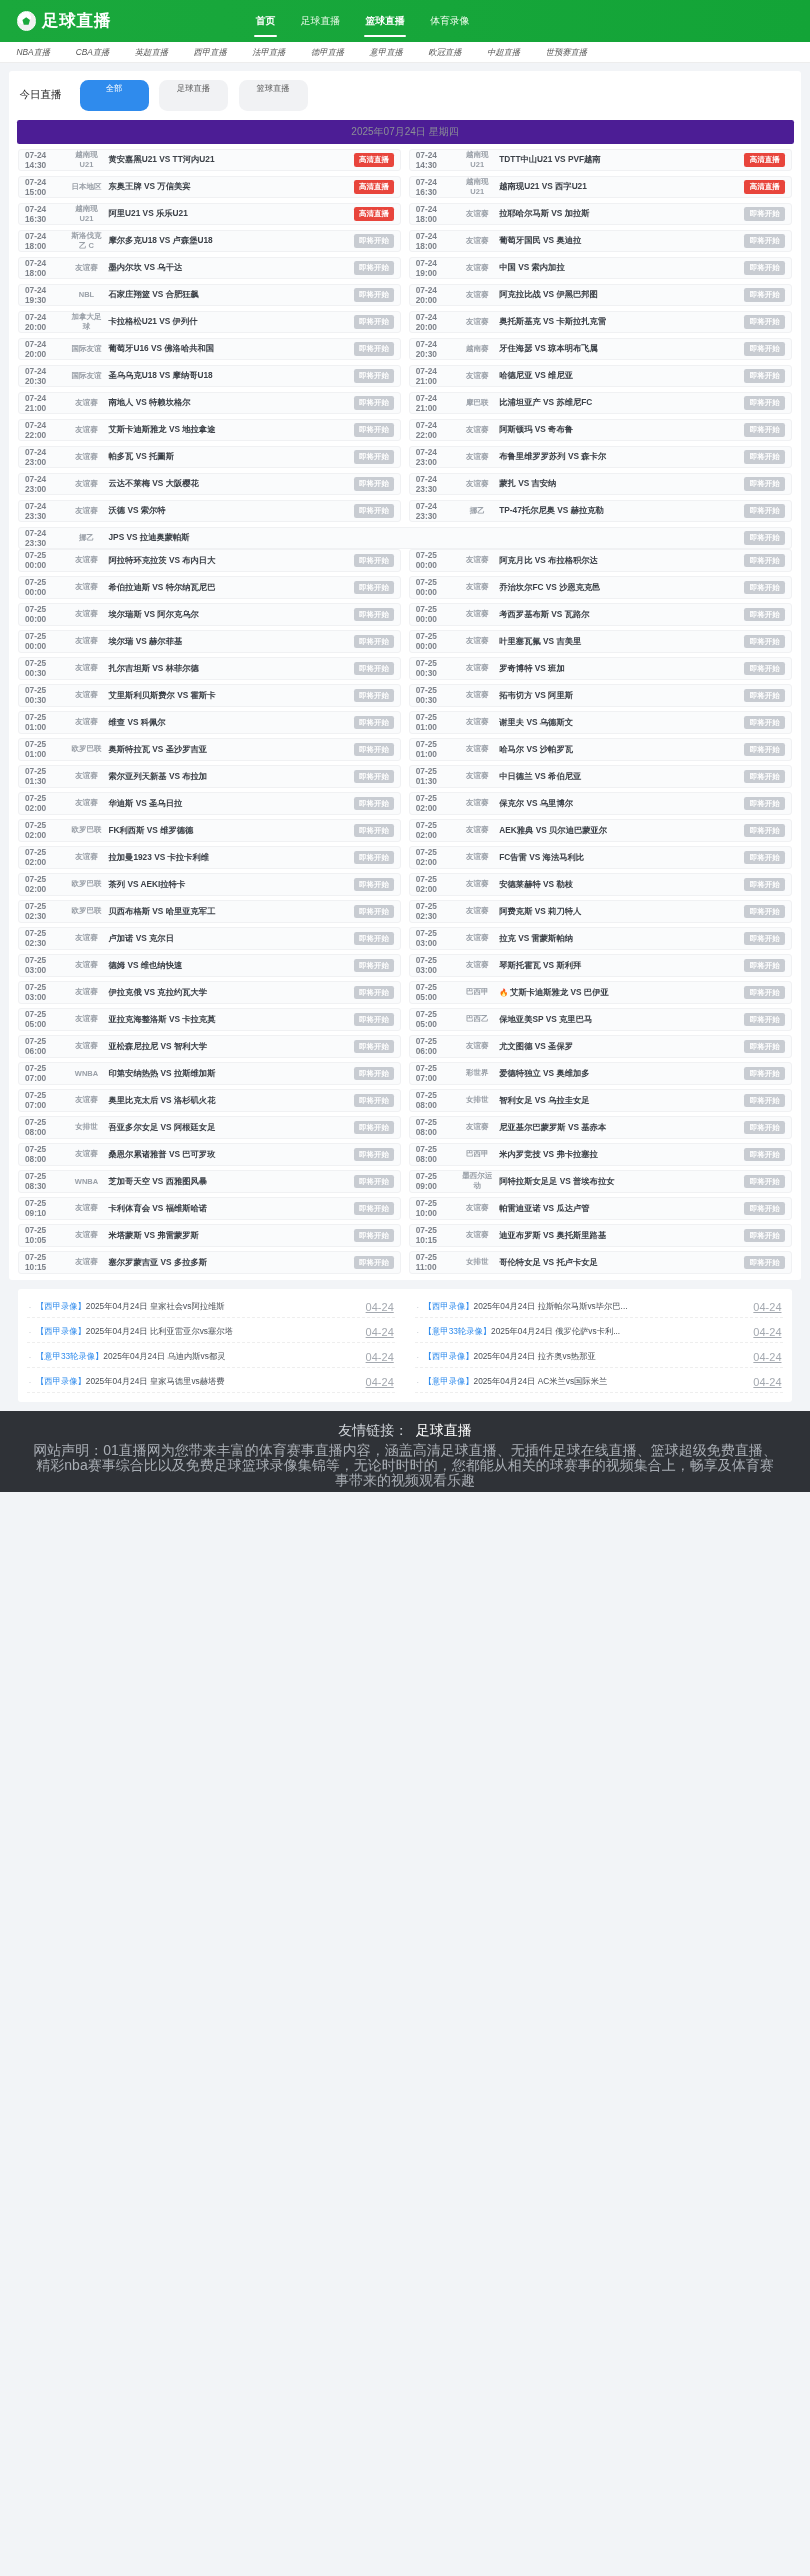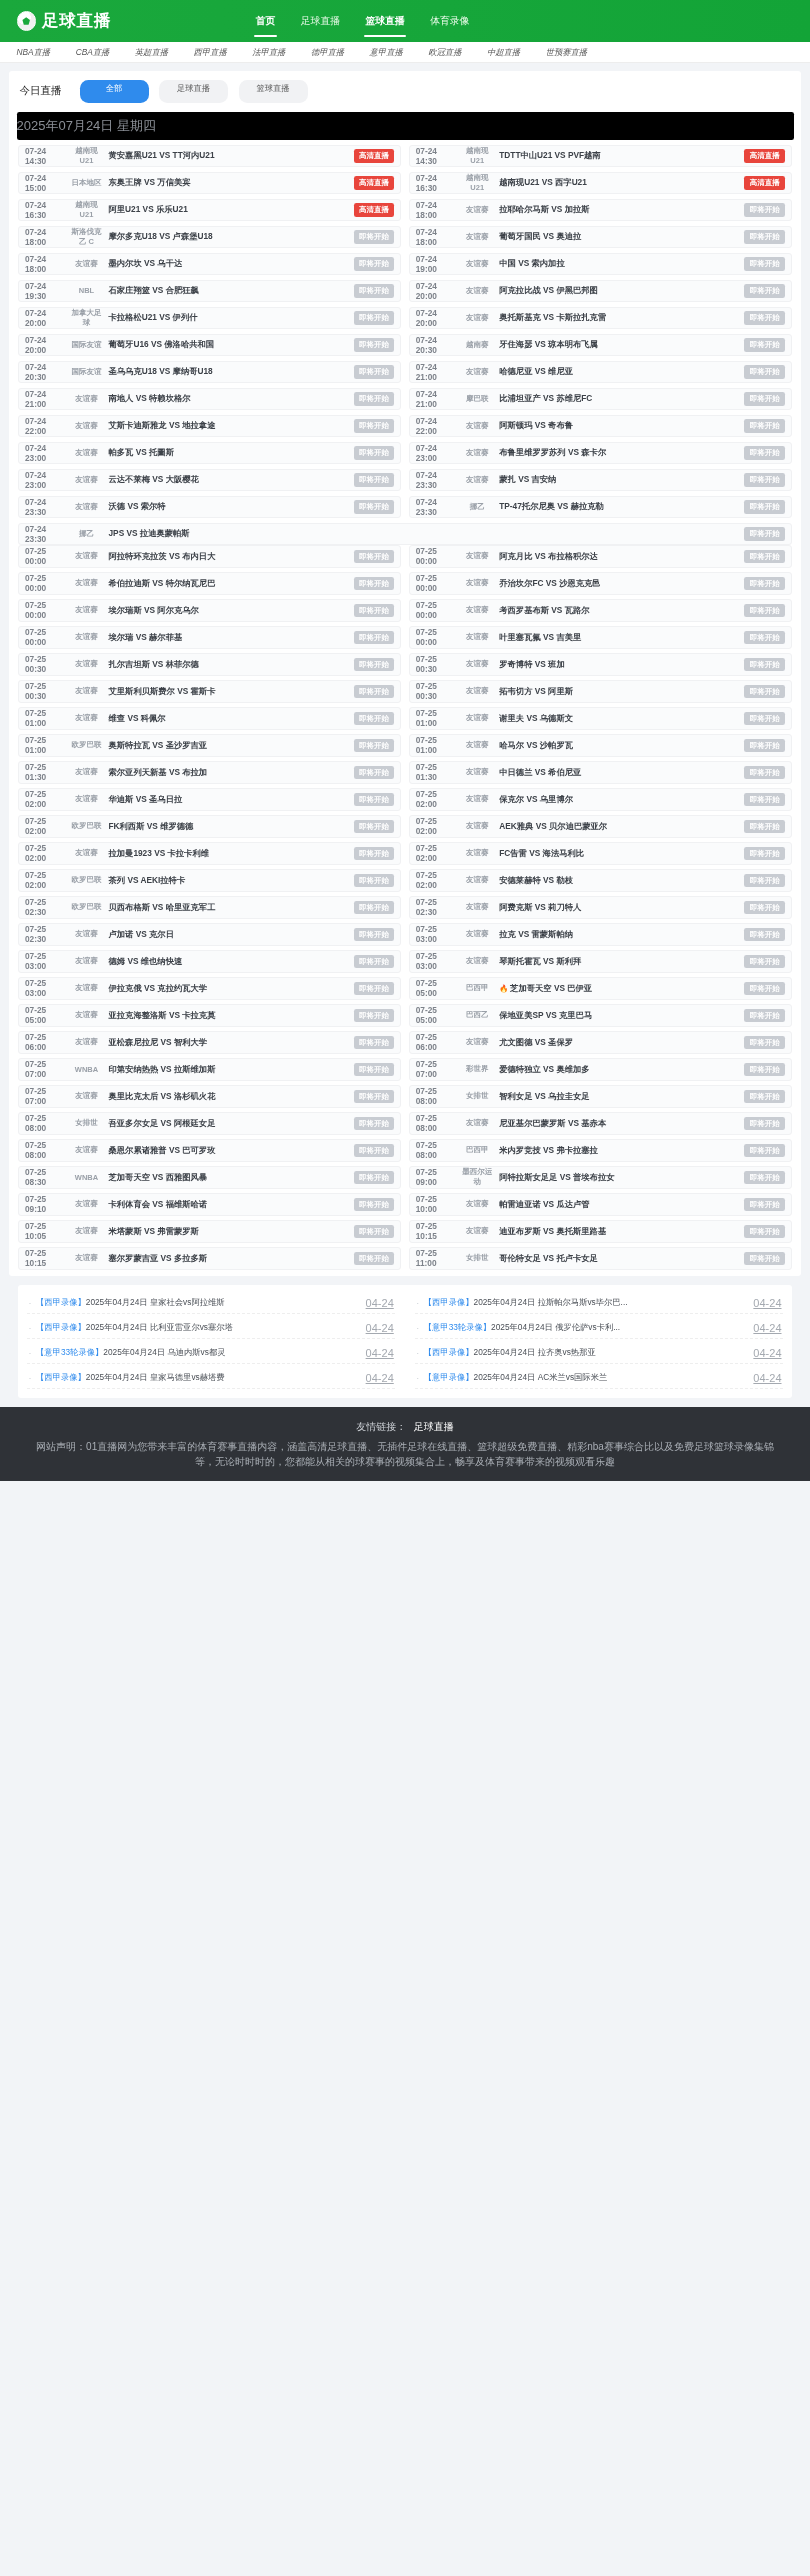--- a/index.html
+++ b/index.html
@@ -71,29 +71,30 @@
   .panel-head {
     display:flex; align-items:center;
     padding:9px 10.5px 7.5px 10.5px;
     gap:10.5px;
   }
   .panel-title{
     font-size:10.5px; font-weight:normal; color:#222; margin-right:7.5px;
   }
   .filters{ display:flex; align-items:center; gap:10.5px; }
   .filter {
-    min-width:69px; height:23px; line-height:16.5px; text-align:center;
+    min-width:69px; height:31px; line-height:16.5px; text-align:center;
     border-radius:8.3px; font-size:8.3px; color:#555; background:#f1f2f4;
     padding:0 10.5px;
   }
   .filter.active{ background:#2f8bed; color:#fff; }
   
   .date-row {
-    background:#000000;
-    font-size:13px;
+    background:#4c1d95;
+    text-align:center;
+    font-size:10px;
     color:#8b8f96;
     padding:5.3px 0;
     margin:1.5px 7.5px 4.5px 7.5px;
     border-radius:2.3px;
   }
   
   .grid {
     display:grid;
     grid-template-columns:1fr 1fr;
     gap:4.5px 7.5px;
@@ -145,23 +146,23 @@
   .news .txt{
     flex:1 1 auto; white-space:nowrap; overflow:hidden; text-overflow:ellipsis;
     color:#4a4f56;
   }
   .news .date{ color:#a4a9b0; flex:0 0 auto; margin-left:6px; font-size:11px;text-decoration:underline;}
   
   .footer {
     margin-top:9px;
     background:#2f3237;
     color:#a9aeb5;
-    padding:12px 30px 12px 30px;
+    padding:12px 30px 4px 30px;
     text-align:center;
-    font-size:10px;
+    font-size:14px;
     line-height:15px;
   }
   .footer .f-links{ color:#cfd3d8; margin-bottom:4.5px; }
   .footer .f-links b{ color:#ffffff; font-weight:normal; margin-left:7.5px;}
   .footer .copy{ margin-top:7.5px; color:#8d9299; }
 </style>
 </head>
 <body>
 
 <div class="topbar">
@@ -574,21 +575,21 @@
           </div>
           <div class="match">
             <span class="m-time">07-25 03:00</span>
             <span class="m-league">友谊赛</span>
             <span class="m-teams"><span>伊拉克俄 VS 克拉约瓦大学</span></span>
             <span class="m-btn b-gray">即将开始</span>
           </div>
           <div class="match">
             <span class="m-time">07-25 05:00</span>
             <span class="m-league">巴西甲</span>
-            <span class="m-teams"><span class="fire">🔥</span><span>芝加哥天空 VS 巴伊亚</span></span>
+            <span class="m-teams"><span class="fire">🔥</span><span>艾斯卡迪斯雅龙 VS 巴伊亚</span></span>
             <span class="m-btn b-gray">即将开始</span>
           </div>
           <div class="match">
             <span class="m-time">07-25 05:00</span>
             <span class="m-league">友谊赛</span>
             <span class="m-teams"><span>亚拉克海整洛斯 VS 卡拉克莫</span></span>
             <span class="m-btn b-gray">即将开始</span>
           </div>
           <div class="match">
             <span class="m-time">07-25 05:00</span>

